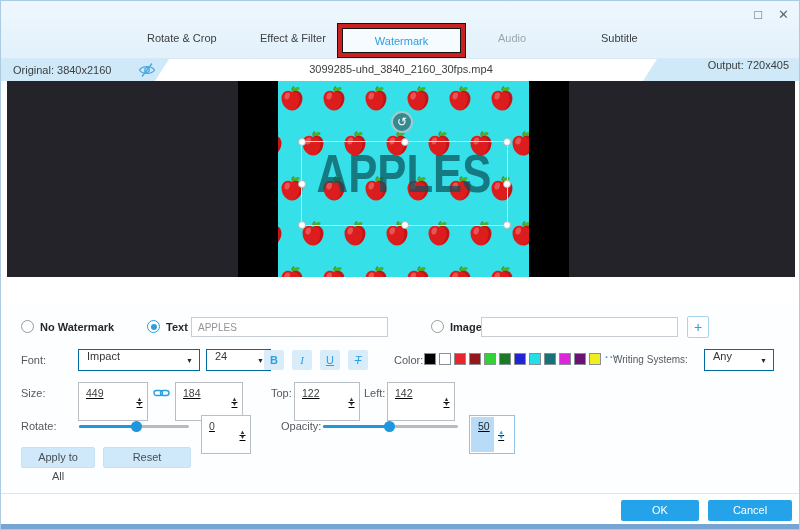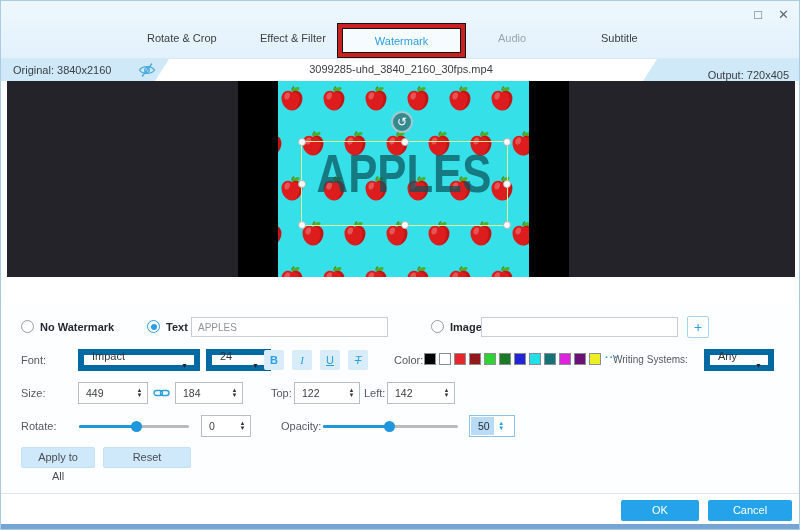--- a/index.html
+++ b/index.html
@@ -22,21 +22,21 @@
 
   
   .infobar { position:absolute; left:0; top:58px; width:800px; height:22px; background:#fff; }
   .chip-left { position:absolute; left:0; top:0; width:168px; height:22px; background:#cfe9f8;
                clip-path:polygon(0 0,100% 0,calc(100% - 14px) 100%,0 100%);
                display:flex; align-items:center; }
   .chip-left .txt { margin-left:12px; font-size:11px; color:#3c4043; }
   .eye { position:absolute; left:136px; top:3px; }
   .chip-right { position:absolute; left:642px; top:0; width:158px; height:22px; background:#cfe9f8;
                 clip-path:polygon(14px 0,100% 0,100% 100%,0 100%);
-                display:flex; align-items:flex-end; justify-content:flex-end; }
+                display:flex; align-items:flex-start; justify-content:flex-end; }
   .chip-right .txt { margin-right:12px; font-size:11px; color:#3c4043; }
   .filename { position:absolute; left:0; right:0; top:4px; text-align:center; font-size:11px; color:#3c4043; }
 
   
   .preview { position:absolute; left:6px; top:80px; width:788px; height:196px; background:#232329; overflow:hidden; }
   .pillar { position:absolute; top:0; width:40px; height:196px; background:#000; }
   .pillar.l { left:231px; } .pillar.r { left:522px; }
   .video { position:absolute; left:271px; top:0; width:251px; height:196px; background:#35e0e9; overflow:hidden; }
   .apple { position:absolute; width:24px; height:26px; }
   .wm-text { position:absolute; left:20px; top:63px; width:212px; text-align:center;
@@ -69,31 +69,31 @@
   .lbl { position:absolute; font-size:11px; color:#55595e; white-space:nowrap; }
   .blbl { position:absolute; font-size:11px; font-weight:700; color:#26292c; white-space:nowrap; }
   .radio { position:absolute; width:13px; height:13px; border-radius:50%; background:#fff; border:1px solid #9b9b9b; }
   .radio.checked { border:1px solid #2b9fe0; }
   .radio.checked::after { content:""; position:absolute; left:2.5px; top:2.5px; width:6px; height:6px;
                           border-radius:50%; background:#2b9fe0; }
   .tinput { position:absolute; height:20px; border:1px solid #c7cdd2; background:#fff; font-size:10px;
             color:#8f9499; padding:0 6px; font-family:"Liberation Sans", sans-serif; }
   .plusbtn { position:absolute; width:22px; height:22px; border:1px solid #a8d4ee; background:#fff;
              color:#2b9fe0; font-size:14px; line-height:20px; text-align:center; border-radius:2px; }
-  .selectbox { position:absolute; height:22px; border:6px solid #0369a1; background:#fff;
+  .selectbox { position:absolute; height:22px; border:1px solid #0369a1; background:#fff;
                font-size:11px; color:#33363a; display:flex; align-items:center; padding:0 18px 8px 8px; }
   .selectbox .caret { position:absolute; right:6px; top:7px; font-size:7px; color:#26292c; }
   .fmtbtn { position:absolute; width:20px; height:20px; background:#d9ecfa; color:#2b9fe0; border-radius:2px;
             font-size:11px; text-align:center; line-height:20px; }
   .fmt-b{font-weight:700;} .fmt-i{font-style:italic; font-family:"Liberation Serif", serif;}
   .fmt-u{text-decoration:underline;} .fmt-s{text-decoration:line-through; font-style:italic;}
   .swatches { position:absolute; left:423px; top:50px; display:flex; gap:3px; }
   .swatch { width:12px; height:12px; border:1px solid #8a8f94; }
   .dots { position:absolute; left:604px; top:48px; color:#2b9fe0; font-weight:700; letter-spacing:1px; font-size:11px; }
-  .spin { position:absolute; height:22px; border:1px solid #b8bec4; background:#fff; display:flex; }
+  .spin { position:absolute; height:39px; border:1px solid #b8bec4; background:#fff; display:flex;text-decoration:underline; }
   .spin .val { flex:1; font-size:10.5px; color:#3c4043; line-height:20px; padding-left:7px; }
   .spin .arrows { width:15px; display:flex; flex-direction:column; align-items:center; justify-content:center; }
   .spin .arrows span { font-size:6px; line-height:5px; color:#33363a; }
   .spin.focus { border-color:#8fc2e8; }
   .spin.focus .val { background:#b8dcf7; color:#26292c; flex:none; padding:0 4px 0 7px; margin:1px 0 1px 1px; line-height:18px; }
   .spin.focus .arrows span { color:#2b9fe0; }
   .sl-track { position:absolute; height:3px; background:#b9bcbf; border-radius:2px; }
   .sl-fill { position:absolute; height:3px; background:#1f97dc; border-radius:2px; left:0; top:0; }
   .sl-thumb { position:absolute; width:11px; height:11px; border-radius:50%; background:#1f97dc; }
   .ltbtn { position:absolute; height:21px; background:#cfe9fa; border:1px solid #c3e2f6; border-radius:2px;

